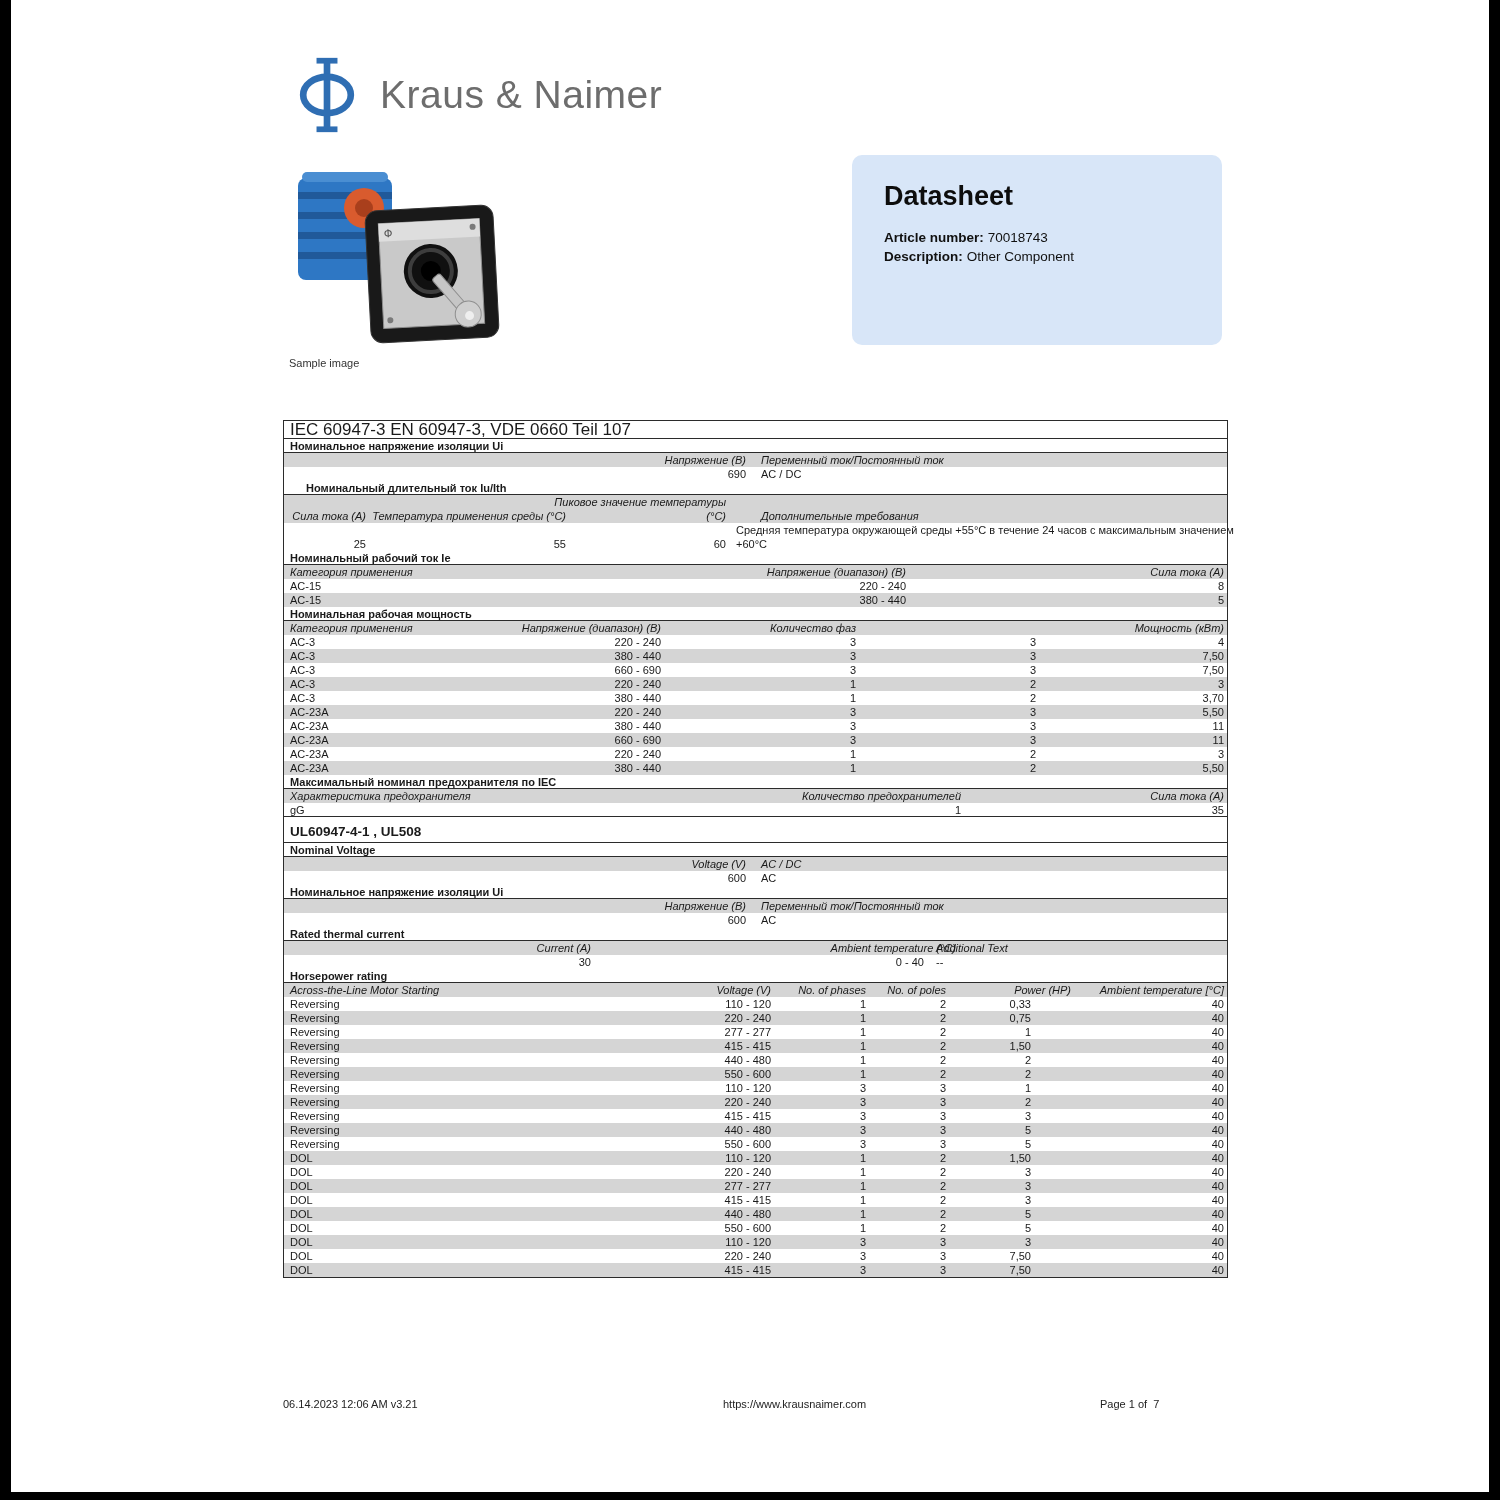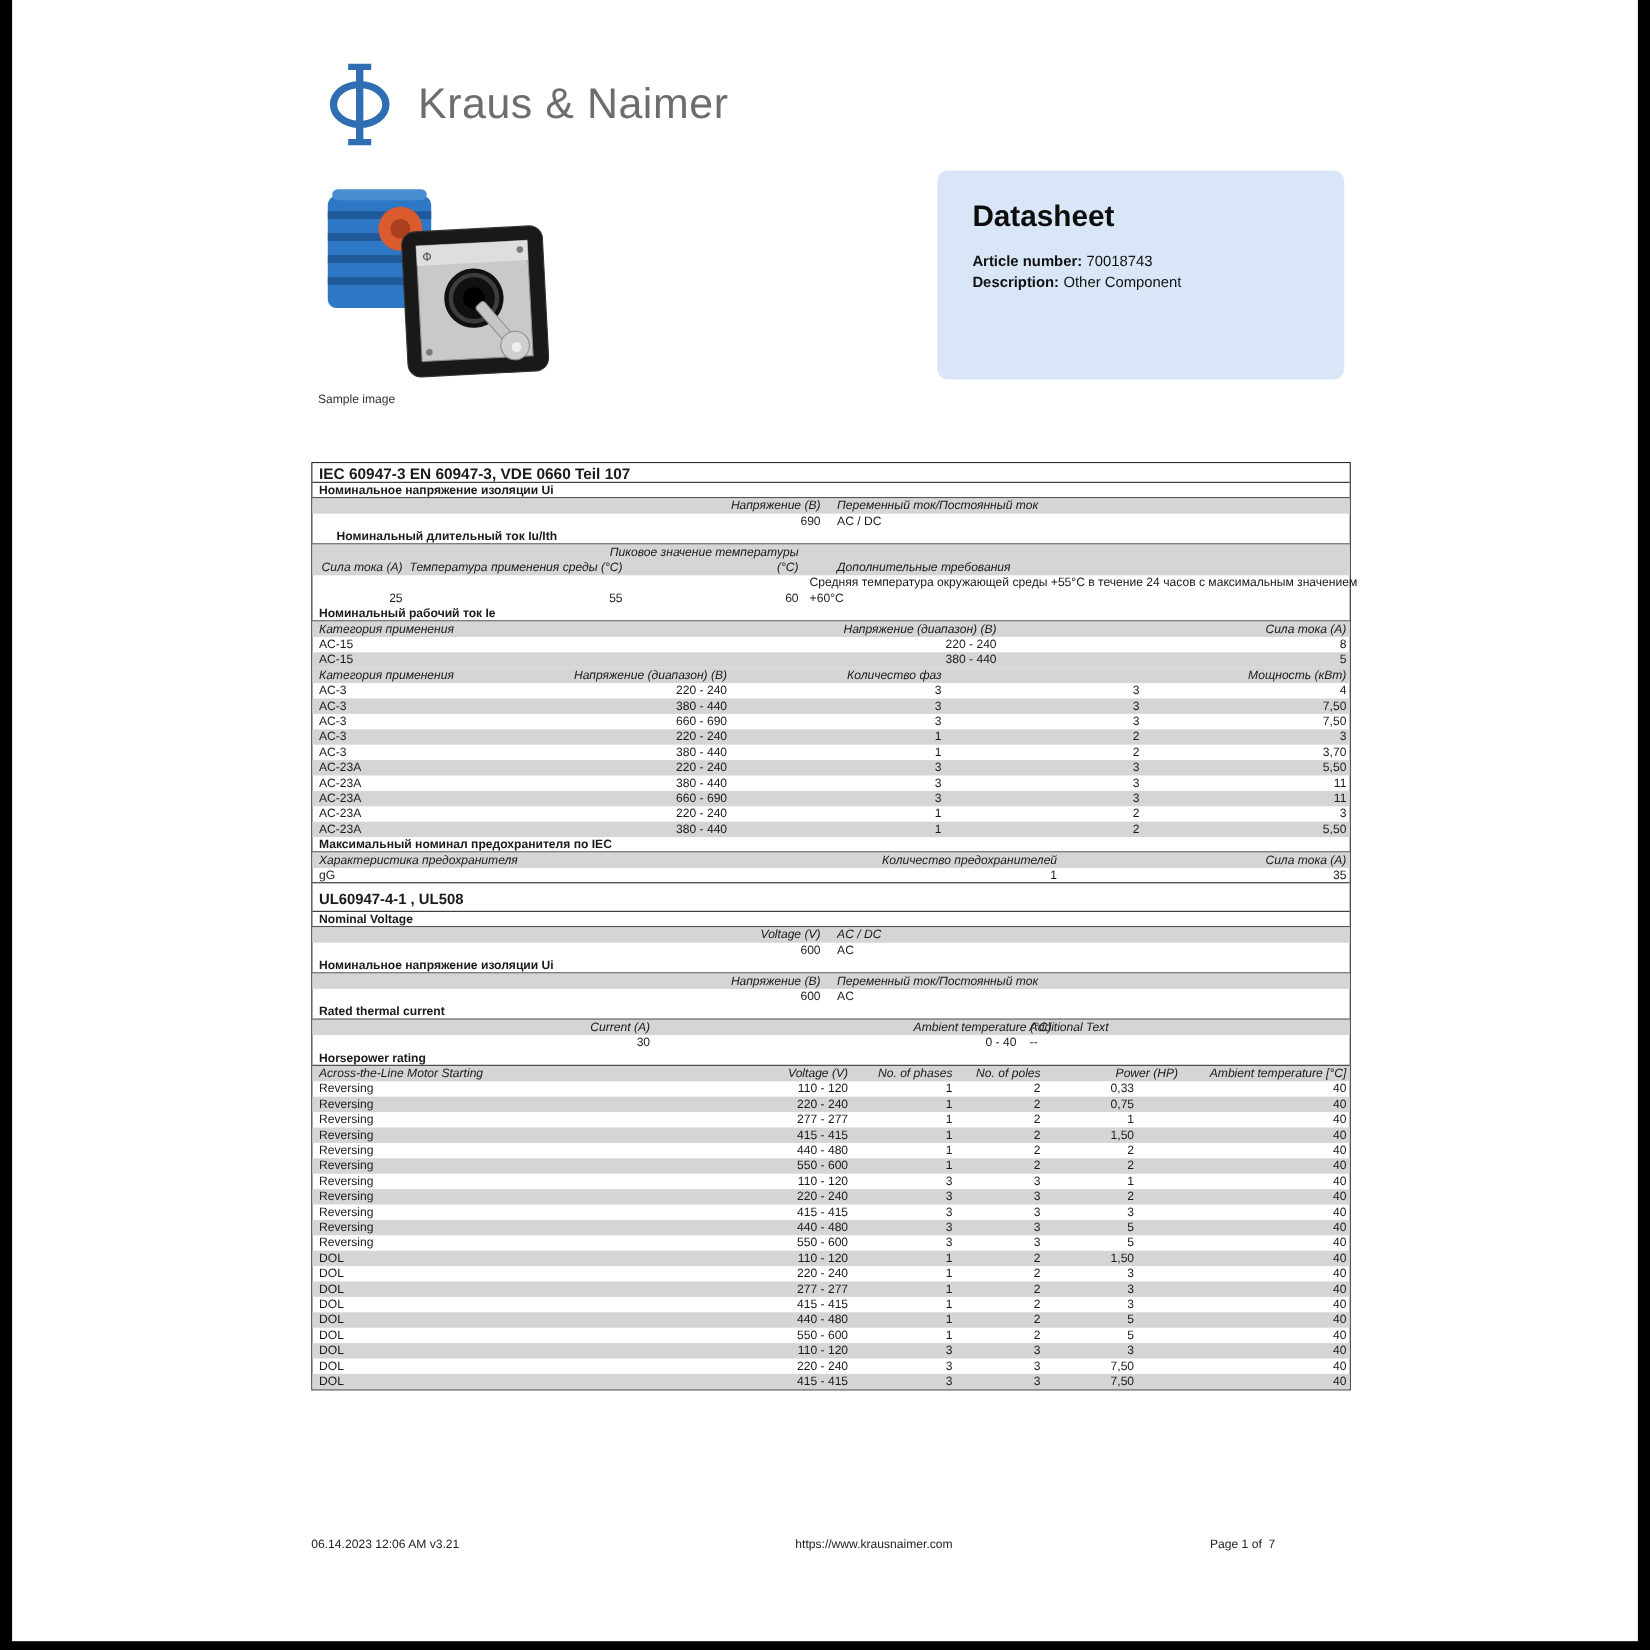--- a/index.html
+++ b/index.html
@@ -41,21 +41,21 @@
   .trow.gray{background:#d5d5d5;}
   .trow.section{border-bottom:1px solid #2b2b2b;}
   .trow.title{border-bottom:1px solid #2b2b2b;}
   .trow.bigtitle{border-bottom:1px solid #2b2b2b;}
   .trow.bb{border-bottom:1px solid #2b2b2b;}
   .cell{position:absolute;top:0;font-size:11px;line-height:14px;white-space:nowrap;color:#1a1a1a;}
   .cell.it{font-style:italic;}
   .cell.right{left:0;text-align:right;}
   .cell.line1{top:14px;}
   .section .cell{font-weight:700;}
-  .title .cell{font-size:14px;font-weight:700;line-height:18px;}
+  .title .cell{font-size:17px;font-weight:400;line-height:18px;}
   .bigtitle .cell{top:auto;bottom:2px;font-size:13.5px;font-weight:700;line-height:16px;}
 
   
   .f-left{position:absolute;left:283px;top:1398px;font-size:11px;color:#222;white-space:pre;}
   .f-center{position:absolute;left:723px;top:1398px;font-size:11px;color:#222;white-space:pre;}
   .f-right{position:absolute;top:1398px;left:1100px;width:141px;text-align:left;font-size:11px;color:#222;white-space:pre;}
 </style>
 </head>
 <body>
 
@@ -165,20 +165,23 @@
       <div class="trow row white">
         <span class="cell" style="left: 6px;">AC-15</span>
         <span class="cell right" style="width: 622px;">220 - 240</span>
         <span class="cell right" style="width: 940px;">8</span>
       </div>
       <div class="trow row gray">
         <span class="cell" style="left: 6px;">AC-15</span>
         <span class="cell right" style="width: 622px;">380 - 440</span>
         <span class="cell right" style="width: 940px;">5</span>
       </div>
+      <div class="trow section">
+        <span class="cell" style="left: 6px;">Номинальная рабочая мощность</span>
+      </div>
       <div class="trow row gray">
         <span class="cell it" style="left: 6px;">Категория применения</span>
         <span class="cell it right" style="width: 377px;">Напряжение (диапазон) (В)</span>
         <span class="cell it right" style="width: 572px;">Количество фаз</span>
         <span class="cell it right" style="width: 940px;">Мощность (кВт)</span>
       </div>
       <div class="trow row white">
         <span class="cell" style="left: 6px;">AC-3</span>
         <span class="cell right" style="width: 377px;">220 - 240</span>
         <span class="cell right" style="width: 572px;">3</span>

